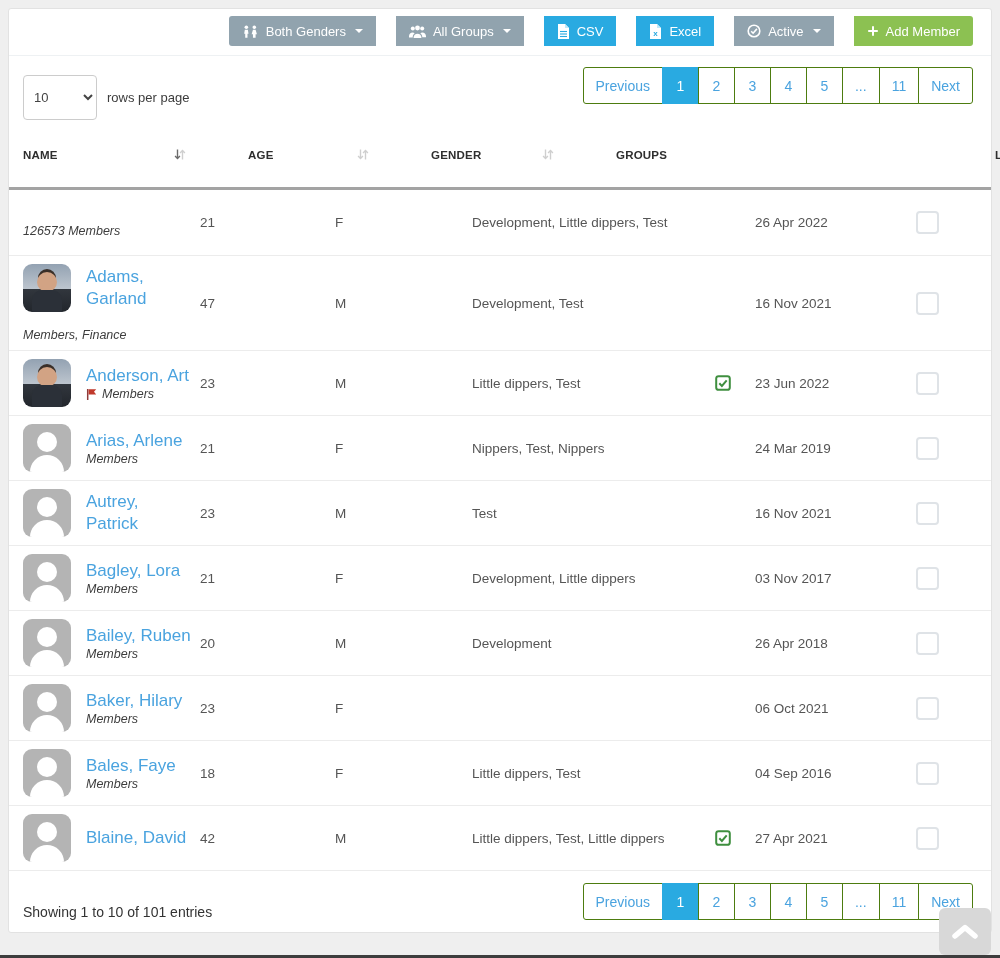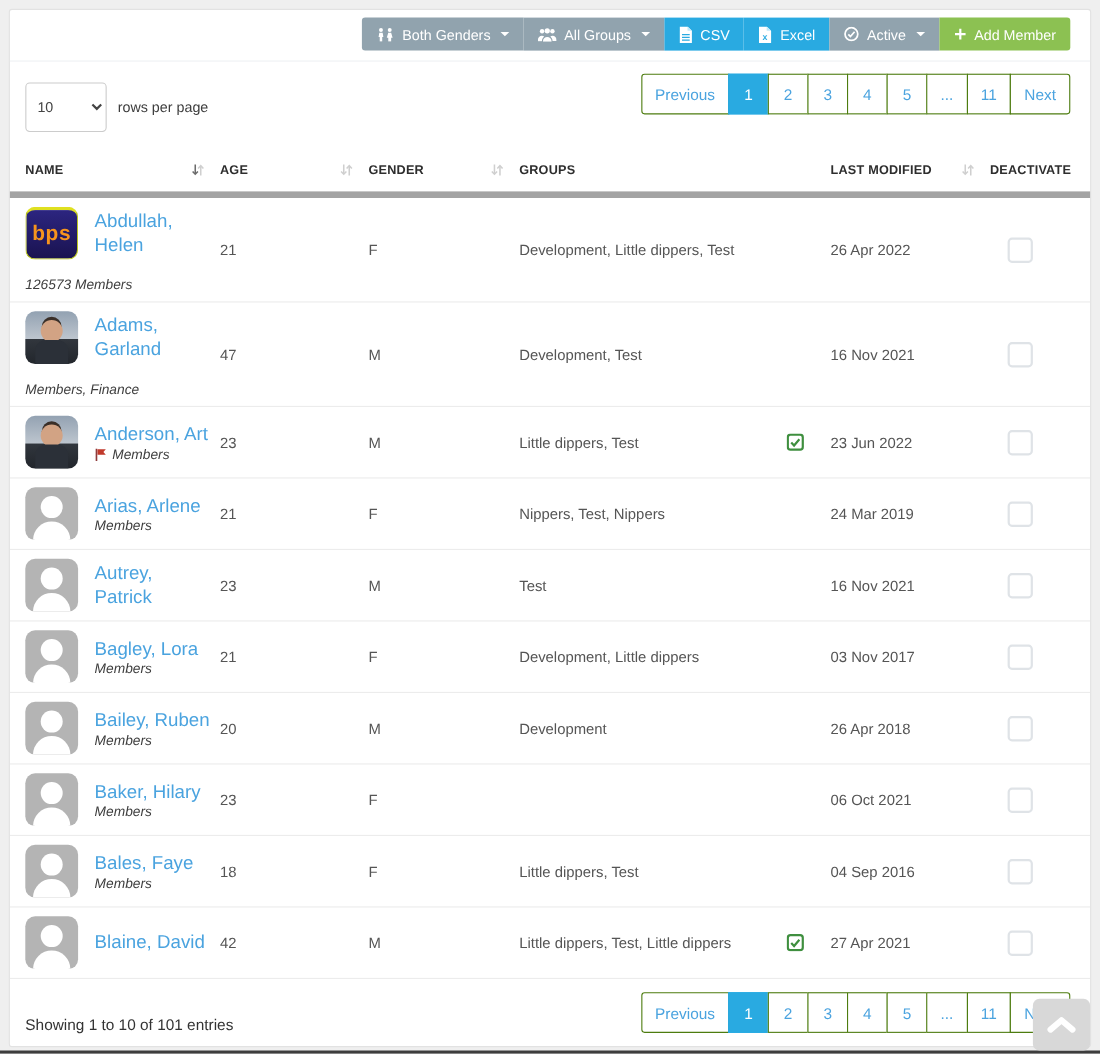--- a/index.html
+++ b/index.html
@@ -3,21 +3,21 @@
 <meta charset="utf-8">
 <style>
   * { margin:0; padding:0; box-sizing:border-box; }
   html,body { width:1000px; height:958px; }
   body { font-family:"Liberation Sans", sans-serif; background:#efefef; position:relative; overflow:hidden; }
   .page { width:1000px; height:958px; position:relative; }
   .card { position:absolute; left:8px; right:8px; top:8px; background:#fff; border:1px solid #e2e2e2; border-radius:3px; }
 
   
   .toolbar-row { display:flex; justify-content:flex-end; padding:7px 18px 9px 14px; border-bottom:1px solid #eef1f3; }
-  .btn-group { display:flex; }
+  .btn-group { display:flex;gap:20px; }
   .btn { height:30px; display:flex; align-items:center; gap:7px; padding:0 13px; color:#fff; font-size:13px; cursor:pointer; white-space:nowrap; }
   .btn:first-child { border-radius:3px 0 0 3px; }
   .btn:last-child { border-radius:0 3px 3px 0; }
   .btn.gray  { background:var(--button-gray,#91a3ae); }
   .btn.blue  { background:var(--accent-blue,#29aae1); }
   .btn.green { background:var(--button-green,#8cc152); }
   .caret { width:0; height:0; border-left:4px solid transparent; border-right:4px solid transparent; border-top:4px solid #fff; margin-left:2px; }
   .btn .ico { display:flex; align-items:center; }
 
   
@@ -29,21 +29,21 @@
   
   .pagination { display:flex; list-style:none; }
   .pagination li { min-width:37px; height:37px; display:flex; align-items:center; justify-content:center; padding:0 12px; border:1px solid #4d7c0f; margin-left:-1px; background:#fff; color:var(--link-blue,#4aa3df); font-size:14px; cursor:pointer; }
   .pagination li:first-child { border-radius:3px 0 0 3px; margin-left:0; }
   .pagination li:last-child { border-radius:0 3px 3px 0; }
   .pagination li.active { background:var(--accent-blue,#29aae1); border-color:var(--accent-blue,#29aae1); color:#fff; }
   .pagination li.ellipsis { cursor:default; }
 
   
   .grid-cols { display:grid; grid-template-columns:177px 135px 137px 243px 40px 145px 1fr; align-items:center; }
-  .thead { padding:16px 12px 13px 14px; border-bottom:6px solid #a3a3a3; }
+  .thead { padding:16px 12px 26px 14px; border-bottom:3px solid #a3a3a3;gap:48px; }
   .th { display:flex; align-items:center; justify-content:space-between; padding-right:14px; font-size:11.5px; font-weight:bold; color:#2e2e2e; letter-spacing:.2px; cursor:pointer; }
   .th.nosort { cursor:default; }
   .th.span2 { grid-column:4 / span 2; }
   .trow { border-top:1px solid #ececec; padding:8px 12px 8px 14px; min-height:65px; }
   .trow:first-child { border-top:none; }
   .cell { font-size:13.5px; color:#555; padding-right:10px; }
 
   
   .name-cell { display:flex; flex-direction:column; justify-content:center; }
   .name-main { display:flex; align-items:center; gap:15px; }
@@ -235,24 +235,20 @@
               </svg>
             </span>
           </div>
           <div class="th nosort">
             <span>DEACTIVATE</span>
           </div>
         </div>
       <div id="table-body">
           <div class="trow grid-cols">
             <div class="name-cell cell">
-              <div class="name-main">
-                <div class="avatar bps">bps</div>
-                <a class="name-link">Abdullah, Helen</a>
-              </div>
               <div class="subtitle below">126573 Members</div>
             </div>
             <div class="cell">21</div>
             <div class="cell">F</div>
             <div class="cell">Development, Little dippers, Test</div>
             <div class="cell vcell"></div>
             <div class="cell">26 Apr 2022</div>
             <div class="cell deact-cell">
               <div class="checkbox"></div>
             </div>

